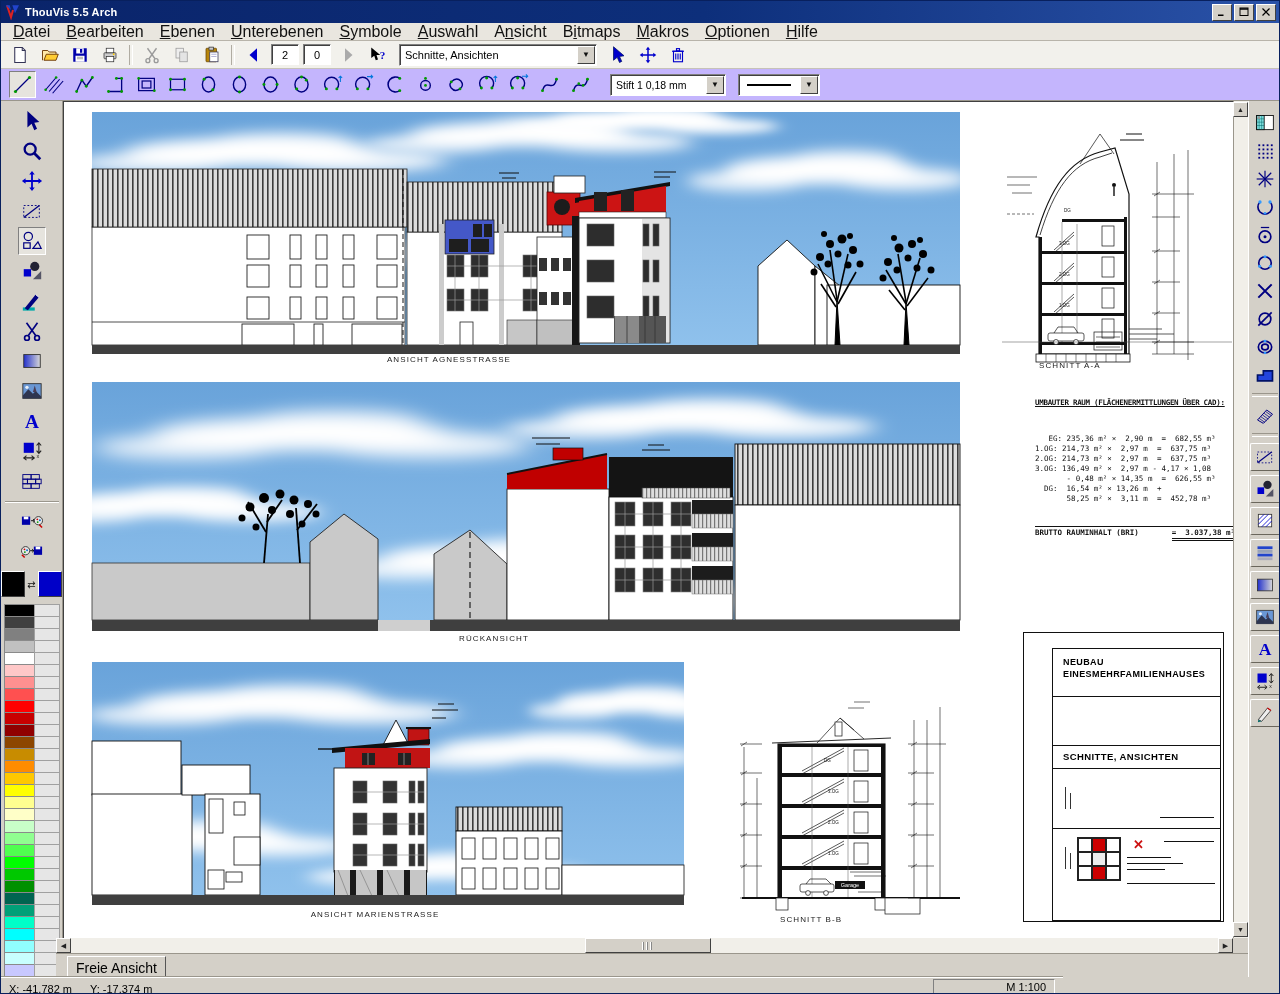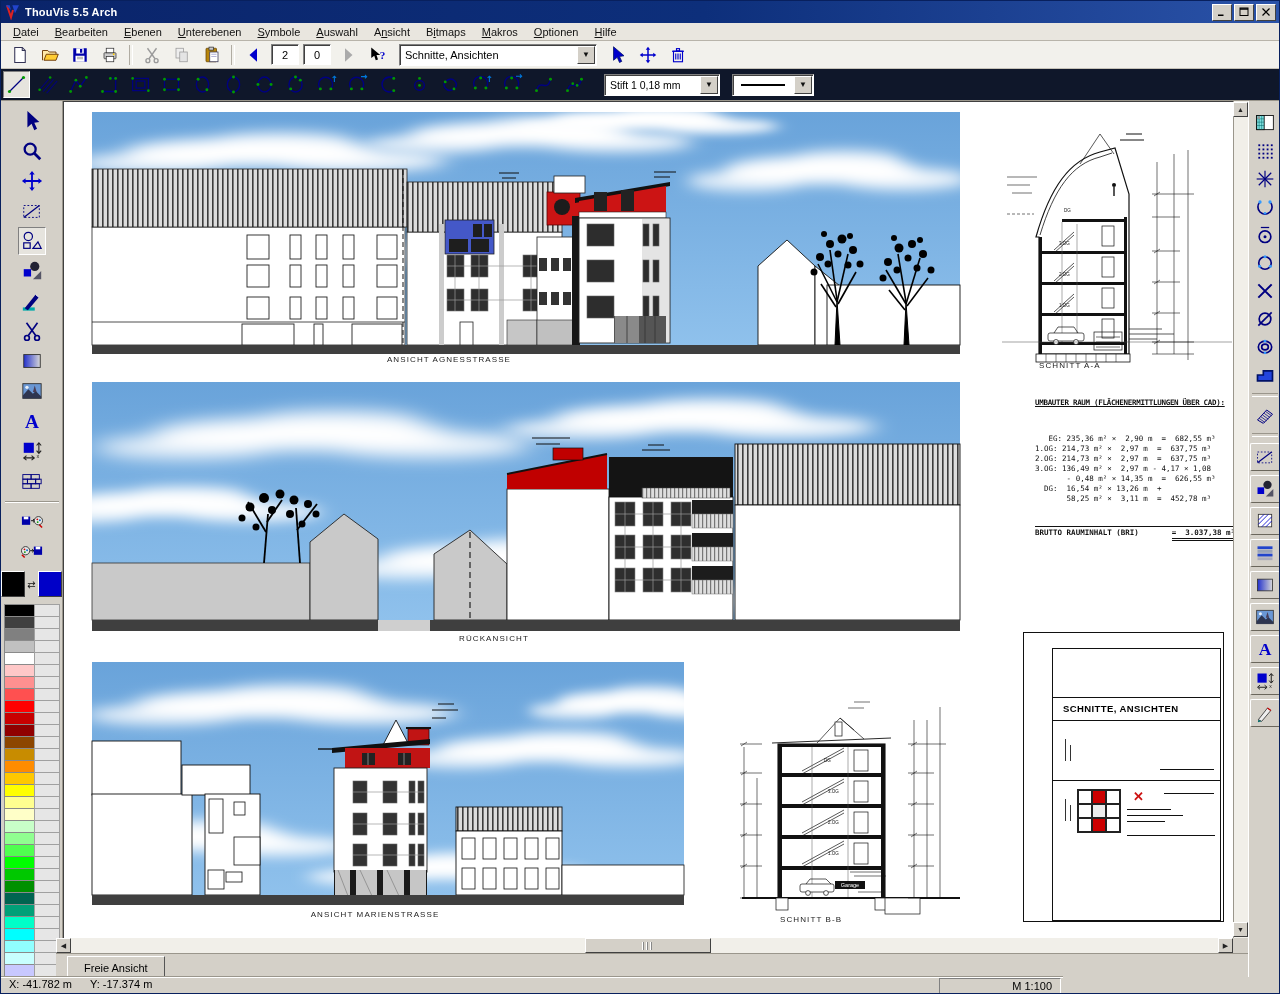--- a/index.html
+++ b/index.html
@@ -6,25 +6,25 @@
   .app{position:relative;width:1280px;height:994px;background:#d4d0c8;font-family:"Liberation Sans",sans-serif;overflow:hidden;border:1px solid #08205e;box-sizing:border-box;}
   
   .titlebar{position:absolute;left:0;top:0;width:100%;height:22px;background:linear-gradient(90deg,#0a246a 0%,#0d2f7b 55%,#2a52a8 100%);display:flex;align-items:center;color:#fff;}
   .titlebar .appicon{width:16px;height:16px;margin:0 4px;}
   .titlebar .title{font-size:11px;font-weight:bold;letter-spacing:.2px;}
   .winbtns{margin-left:auto;display:flex;gap:2px;padding-right:3px;}
   .winbtn{width:18px;height:15px;background:#d4d0c8;border:1px solid;border-color:#fff #404040 #404040 #fff;display:flex;align-items:center;justify-content:center;}
   .winbtn svg{width:12px;height:12px;}
   
   .menubar{position:absolute;left:0;top:22px;width:100%;height:18px;background:#e9e6df;border-bottom:1px solid #b8b4aa;display:flex;align-items:center;padding-left:4px;box-sizing:border-box;}
-  .menuitem{font-size:11px;padding:2px 8px;color:#111;cursor:default;}
+  .menuitem{font-size:16px;padding:2px 8px;color:#111;cursor:default;}
   .menuitem .u{text-decoration:underline;}
   
   .toolbar1{position:absolute;left:0;top:40px;width:100%;height:28px;background:#f2f1ec;border-bottom:1px solid #c6c2b8;display:flex;align-items:center;padding-left:4px;box-sizing:border-box;}
-  .toolbar2{position:absolute;left:0;top:68px;width:100%;height:32px;background:#0f172a;border-bottom:1px solid #9a968c;display:flex;align-items:center;padding-left:0;box-sizing:border-box;}
+  .toolbar2{position:absolute;left:0;top:68px;width:100%;height:32px;background:#c4b5fd;border-bottom:1px solid #9a968c;display:flex;align-items:center;padding-left:6px;box-sizing:border-box;}
   .tbtn{width:24px;height:22px;display:flex;align-items:center;justify-content:center;margin:0 2px;border:1px solid transparent;}
   .tbtn svg{width:18px;height:18px;}
   .tbtn2{width:25px;height:25px;display:flex;align-items:center;justify-content:center;margin:0 2px;border:1px solid transparent;}
   .tbtn2 svg{width:21px;height:21px;}
   .tbtn2.pressed,.sbtn.pressed{border:1px solid;border-color:#808080 #fff #fff #808080;background:#e6e4de;}
   .tsep{width:2px;height:20px;border-left:1px solid #b0aca2;border-right:1px solid #fff;margin:0 4px;}
   .numfield{width:26px;height:19px;background:#fff;border:1px solid;border-color:#808080 #fff #fff #808080;box-shadow:inset 1px 1px 0 #404040;font-size:11px;display:flex;align-items:center;justify-content:center;margin:0 2px;}
   .combo{height:20px;background:#fff;border:1px solid;border-color:#808080 #fff #fff #808080;box-shadow:inset 1px 1px 0 #404040;display:flex;align-items:center;font-size:11px;margin:0 6px;position:relative;}
   .combo .val{flex:1;padding:0 5px;white-space:nowrap;overflow:hidden;}
   .combo .drop{width:16px;height:16px;margin:1px;background:#d4d0c8;border:1px solid;border-color:#fff #404040 #404040 #fff;display:flex;align-items:center;justify-content:center;font-size:8px;color:#111;}
@@ -76,24 +76,24 @@
   .logo-grid div{width:100%;height:100%;}
   .redx{position:absolute;left:80px;top:8px;color:#cc1111;font-size:13px;font-weight:bold;}
   
   .vscroll{position:absolute;left:1232px;top:100px;width:15px;height:837px;background:#f1efe9;border-left:1px solid #9a968c;box-sizing:border-box;}
   .hscroll{position:absolute;left:55px;top:937px;width:1177px;height:15px;background:#f1efe9;}
   .scrbtn{position:absolute;width:15px;height:15px;background:#d4d0c8;border:1px solid;border-color:#fff #404040 #404040 #fff;box-sizing:border-box;display:flex;align-items:center;justify-content:center;font-size:7px;color:#222;}
   .hthumb{position:absolute;left:529px;top:0;width:126px;height:15px;background:#d4d0c8;border:1px solid;border-color:#fff #404040 #404040 #fff;box-sizing:border-box;}
   .hthumb:after{content:"";position:absolute;left:50%;top:3px;margin-left:-6px;width:12px;height:8px;background:repeating-linear-gradient(90deg,#fff 0 1px,#888 1px 2px,transparent 2px 4px);}
   
   .tabbar{position:absolute;left:55px;top:952px;width:1192px;height:24px;background:#d4d0c8;border-top:1px solid #9a968c;}
-  .tab{position:absolute;left:11px;top:2px;height:22px;padding:0 16px;background:#d4d0c8;border:1px solid;border-color:#fff #555 #d4d0c8 #fff;font-size:11px;display:flex;align-items:center;}
-  .statusbar{position:absolute;left:0;top:976px;width:1062px;height:18px;background:#d4d0c8;border-top:1px solid #fff;box-shadow:0 -1px 0 #9a968c;display:flex;align-items:flex-start;font-size:11px;box-sizing:border-box;}
+  .tab{position:absolute;left:11px;top:2px;height:22px;padding:0 8px;background:#d4d0c8;border:1px solid;border-color:#fff #555 #d4d0c8 #fff;font-size:14px;display:flex;align-items:center;}
+  .statusbar{position:absolute;left:0;top:976px;width:1062px;height:18px;background:#d4d0c8;border-top:1px solid #fff;box-shadow:0 -1px 0 #9a968c;display:flex;align-items:flex-end;font-size:11px;box-sizing:border-box;}
   .statusbar .coords{padding-left:8px;display:flex;gap:18px;flex:1;}
-  .statusbar .scalepanel{width:112px;height:14px;margin-right:2px;border:1px solid;border-color:#808080 #fff #fff #808080;display:flex;align-items:center;justify-content:flex-end;padding-right:8px;}
+  .statusbar .scalepanel{width:112px;height:14px;margin-right:8px;border:1px solid;border-color:#808080 #fff #fff #808080;display:flex;align-items:center;justify-content:flex-end;padding-right:8px;}
   .lbl{font-family:"Liberation Sans",sans-serif;fill:#222;letter-spacing:1.1px;}
 </style>
 </head>
 <body>
 
 <div class="app">
 
   <div class="titlebar">
     <span class="appicon"><svg viewBox="0 0 24 24">
           <path d="M3 2 L9 20 L12 9" stroke="#d22" stroke-width="3" fill="none"></path>
@@ -1263,20 +1263,24 @@
       <div class="ctitle">UMBAUTER RAUM (FLÄCHENERMITTLUNGEN ÜBER CAD):</div>
       <div id="calcLines"><div>   EG: 235,36 m² ×  2,90 m  =  682,55 m³</div><div>1.OG: 214,73 m² ×  2,97 m  =  637,75 m³</div><div>2.OG: 214,73 m² ×  2,97 m  =  637,75 m³</div><div>3.OG: 136,49 m² ×  2,97 m - 4,17 × 1,08</div><div>       - 0,48 m² × 14,35 m  =  626,55 m³</div><div>  DG:  16,54 m² × 13,26 m  +</div><div>       58,25 m² ×  3,11 m  =  452,78 m³</div></div>
       <div class="ctotal">
         <span>BRUTTO RAUMINHALT (BRI)</span>
         <span class="val">=  3.037,38 m³</span>
       </div>
     </div>
 
     <div class="tblock">
       <div class="inner">
+        <div class="tb-sec tb-proj">
+          <div>NEUBAU</div>
+          <div>EINESMEHRFAMILIENHAUSES</div>
+        </div>
         <div class="tb-sec tb-empty"></div>
         <div class="tb-sec tb-title">SCHNITTE, ANSICHTEN</div>
         <div class="tb-sec tb-marks">
           <div class="vmark"></div>
             <div class="vmark2"></div>
           <div class="hline" style="right:6px;bottom:10px;width:54px;"></div>
         </div>
         <div class="tb-sec tb-logo">
           <div class="vmark"></div>
             <div class="vmark2"></div>

